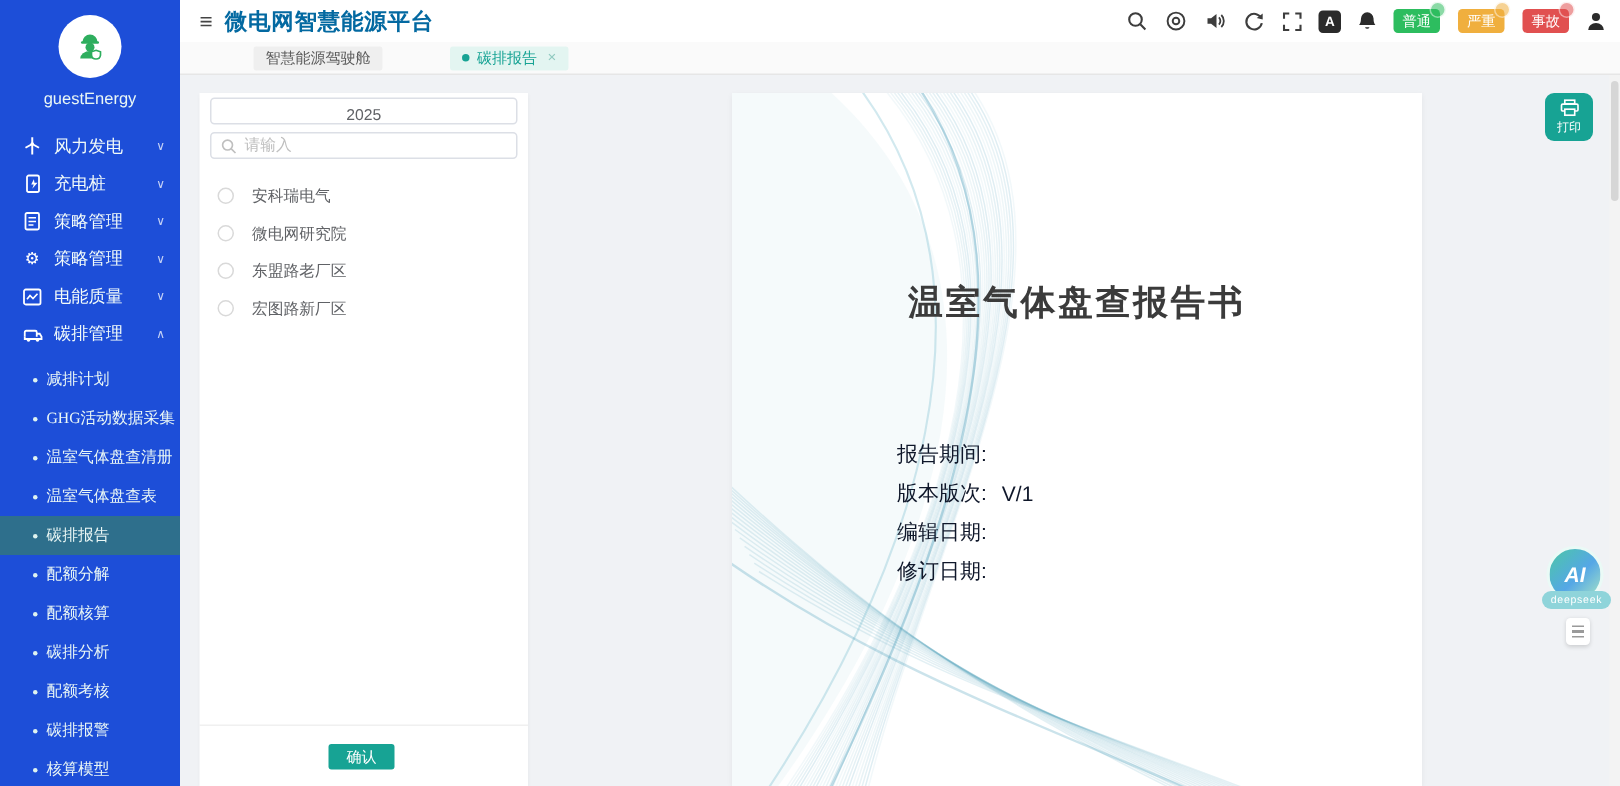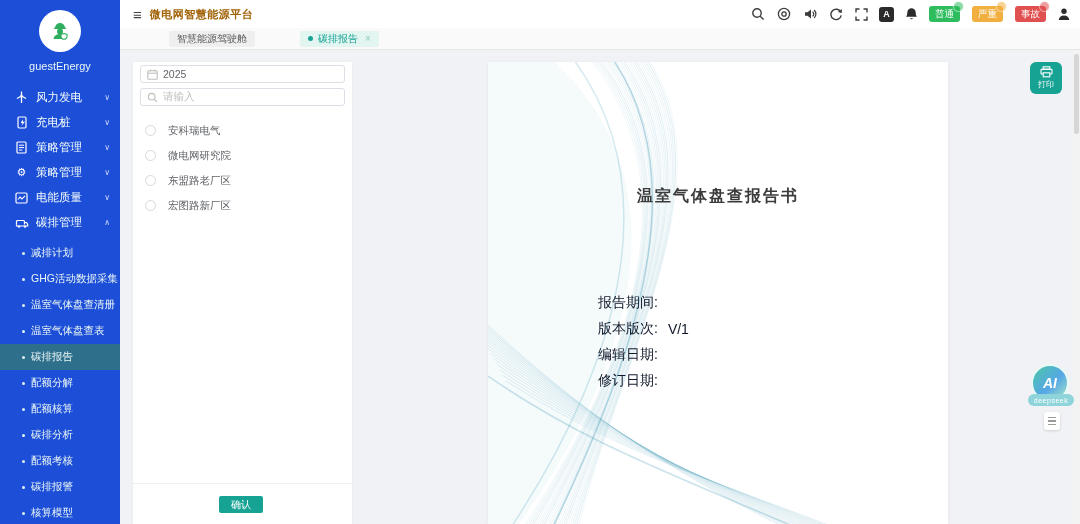--- a/index.html
+++ b/index.html
@@ -10,60 +10,60 @@
   .sidebar { position:absolute; left:0; top:0; width:120px; height:524px; background:#1d4ed8; z-index:5; }
   .logo-wrap { position:absolute; top:10px; left:0; width:120px; text-align:center; }
   .logo-circle { width:42px; height:42px; border-radius:50%; background:#fff; display:inline-flex; align-items:center; justify-content:center; }
   .username { position:absolute; top:60px; left:0; width:120px; text-align:center; font-size:11px; color:#EAF7F5; }
   .menu { position:absolute; top:85px; left:0; width:120px; }
   .menu-item { height:25px; display:flex; align-items:center; padding:0 10px 0 14px; color:#F2FBF9; font-size:11.5px; cursor:pointer; }
   .menu-item .mi-icon { width:15px; height:14px; margin-right:7px; display:inline-flex; align-items:center; justify-content:center; font-size:11px; color:#fff; flex:none; }
   .menu-item .mi-label { flex:1; white-space:nowrap; overflow:hidden; }
   .menu-item .chev { font-size:8px; color:rgba(255,255,255,.75); }
   .submenu { position:absolute; top:240px; left:0; width:120px; }
-  .submenu-item { height:26px; display:flex; align-items:center; padding-left:22px; color:#EAF7F5; font-size:10.5px; cursor:pointer; white-space:nowrap; }
+  .submenu-item { height:26px; display:flex; align-items:center; padding-left:22px; color:#EAF7F5; font-size:10.5px; cursor:pointer; white-space:nowrap;font-family:Liberation Serif, serif; }
   .submenu-item .dot { width:3px; height:3px; border-radius:50%; background:#DFF3F0; margin-right:6px; flex:none; }
   .submenu-item.active { background:#2E6F8C; }
 
   
   .header { position:absolute; left:120px; top:0; width:960px; height:28px; background:#fff; display:flex; align-items:center; padding:0 8px 0 13px; z-index:4; }
   .hamburger { font-size:15px; color:#444; margin-right:8px; cursor:pointer; line-height:1; }
-  .app-title { font-size:11px; font-weight:bold; color:#a16207; letter-spacing:.5px; }
+  .app-title { font-size:15px; font-weight:bold; color:#0369a1; letter-spacing:.5px; }
   .header-right { margin-left:auto; display:flex; align-items:center; gap:9px; }
   .hicon { width:17px; height:17px; display:inline-flex; align-items:center; justify-content:center; color:#3d3d3d; cursor:pointer; }
   .hicon svg { display:block; }
   .translate-chip { width:15px; height:15px; background:#2b2b2b; border-radius:3px; color:#fff; font-size:9px; font-weight:bold; display:inline-flex; align-items:center; justify-content:center; cursor:pointer; }
   .alarm-badge { position:relative; min-width:30px; height:16px; border-radius:3px; color:#fff; font-size:9.5px; display:inline-flex; align-items:center; justify-content:center; padding:0 6px; cursor:pointer; }
   .alarm-badge::after { content:""; position:absolute; top:-5px; right:-4px; width:9px; height:9px; border-radius:50%; border:1.5px solid rgba(255,255,255,.85); background:inherit; opacity:.55; }
 
   
   .tabbar { position:absolute; left:120px; top:28px; width:960px; height:22px; background:#FAFAFA; border-bottom:1px solid #E6E6E6; display:flex; align-items:center; padding-left:10px; gap:6px; z-index:4; }
   .tab { height:16px; display:inline-flex; align-items:center; font-size:10px; padding:0 8px; border-radius:2px; cursor:pointer;margin-left:39px; }
   .tab.plain { background:#EFEFEF; color:#5a5a5a; }
   .tab.active { background:#E3F5F1; color:#17A394; gap:5px; }
   .tab .tdot { width:5px; height:5px; border-radius:50%; background:#17A394; }
   .tab .tclose { font-size:10px; color:#8fc9bf; margin-left:2px; cursor:pointer; }
 
   
   .filter-panel { position:absolute; left:133px; top:62px; width:219px; height:462px; background:#fff; box-shadow:0 1px 3px rgba(0,0,0,.05); }
   .f-input { position:absolute; left:7px; width:205px; height:18px; border:1px solid #DCDFE6; border-radius:3px; background:#fff; display:flex; align-items:center; padding:0 6px; gap:5px; font-size:10.5px; color:#606266; cursor:text; }
   .f-input .ph { color:#BFBFBF;text-align:right; }
-  .year-input { top:3px; }
+  .year-input { top:3px;flex-direction:column; }
   .search-input { top:26px; }
   .option-list { position:absolute; top:56px; left:0; width:219px; }
   .option-row { height:25px; display:flex; align-items:center; padding-left:12px; gap:12px; cursor:pointer; }
   .radio-circle { width:11px; height:11px; border-radius:50%; border:1px solid #D9D9D9; background:#fff; flex:none; }
   .option-label { font-size:10.5px; color:#606266; }
   .panel-divider { position:absolute; left:0; top:421px; width:219px; height:1px; background:#F0F0F0; }
   .confirm-btn { position:absolute; left:86px; top:434px; width:44px; height:17px; background:#17A394; color:#fff; font-size:10px; border:none; border-radius:2px; cursor:pointer; display:flex; align-items:center; justify-content:center; }
 
   
   .doc { position:absolute; left:488px; top:62px; width:460px; height:462px; background:#fff; box-shadow:0 1px 4px rgba(0,0,0,.06); overflow:hidden; }
   .doc-wave { position:absolute; left:0; top:0; pointer-events:none; }
-  .doc-title { position:absolute; left:0; top:124px; width:100%; text-align:center; font-size:16px; font-weight:600; color:#3B3B3B; letter-spacing:2px; }
+  .doc-title { position:absolute; left:0; top:124px; width:100%; text-align:center; font-size:23px; font-weight:600; color:#3B3B3B; letter-spacing:2px; }
   .doc-fields { position:absolute; left:110px; top:228px; }
   .doc-field-row { height:26px; display:flex; align-items:center; font-size:14px; color:#0f172a; gap:10px; }
 
   
   .print-fab { position:absolute; left:1030px; top:62px; width:32px; height:32px; background:#17A394; border-radius:6px; color:#fff; display:flex; flex-direction:column; align-items:center; justify-content:center; cursor:pointer; z-index:6; }
   .print-fab .p-label { font-size:8px; margin-top:1px; }
   .ai-fab { position:absolute; left:1031px; top:364px; width:40px; height:52px; cursor:pointer; z-index:6; }
   .ai-circle { width:38px; height:38px; border-radius:50%; background:linear-gradient(135deg,#4CC7A6 0%,#55A7E6 55%,#A9E6C4 100%); border:2px solid #eafaf6; display:flex; align-items:center; justify-content:center; color:#fff; font-weight:bold; font-style:italic; font-size:14px; }
   .ai-pill { position:absolute; left:-3px; top:30px; width:46px; height:12px; border-radius:7px; background:#8FD4DA; color:#fff; font-size:7px; display:flex; align-items:center; justify-content:center; letter-spacing:.5px; }
   .drag-handle { position:absolute; left:1044px; top:412px; width:16px; height:18px; background:#fff; border-radius:3px; box-shadow:0 1px 3px rgba(0,0,0,.15); display:flex; flex-direction:column; align-items:center; justify-content:center; gap:2px; cursor:pointer; z-index:6; }

